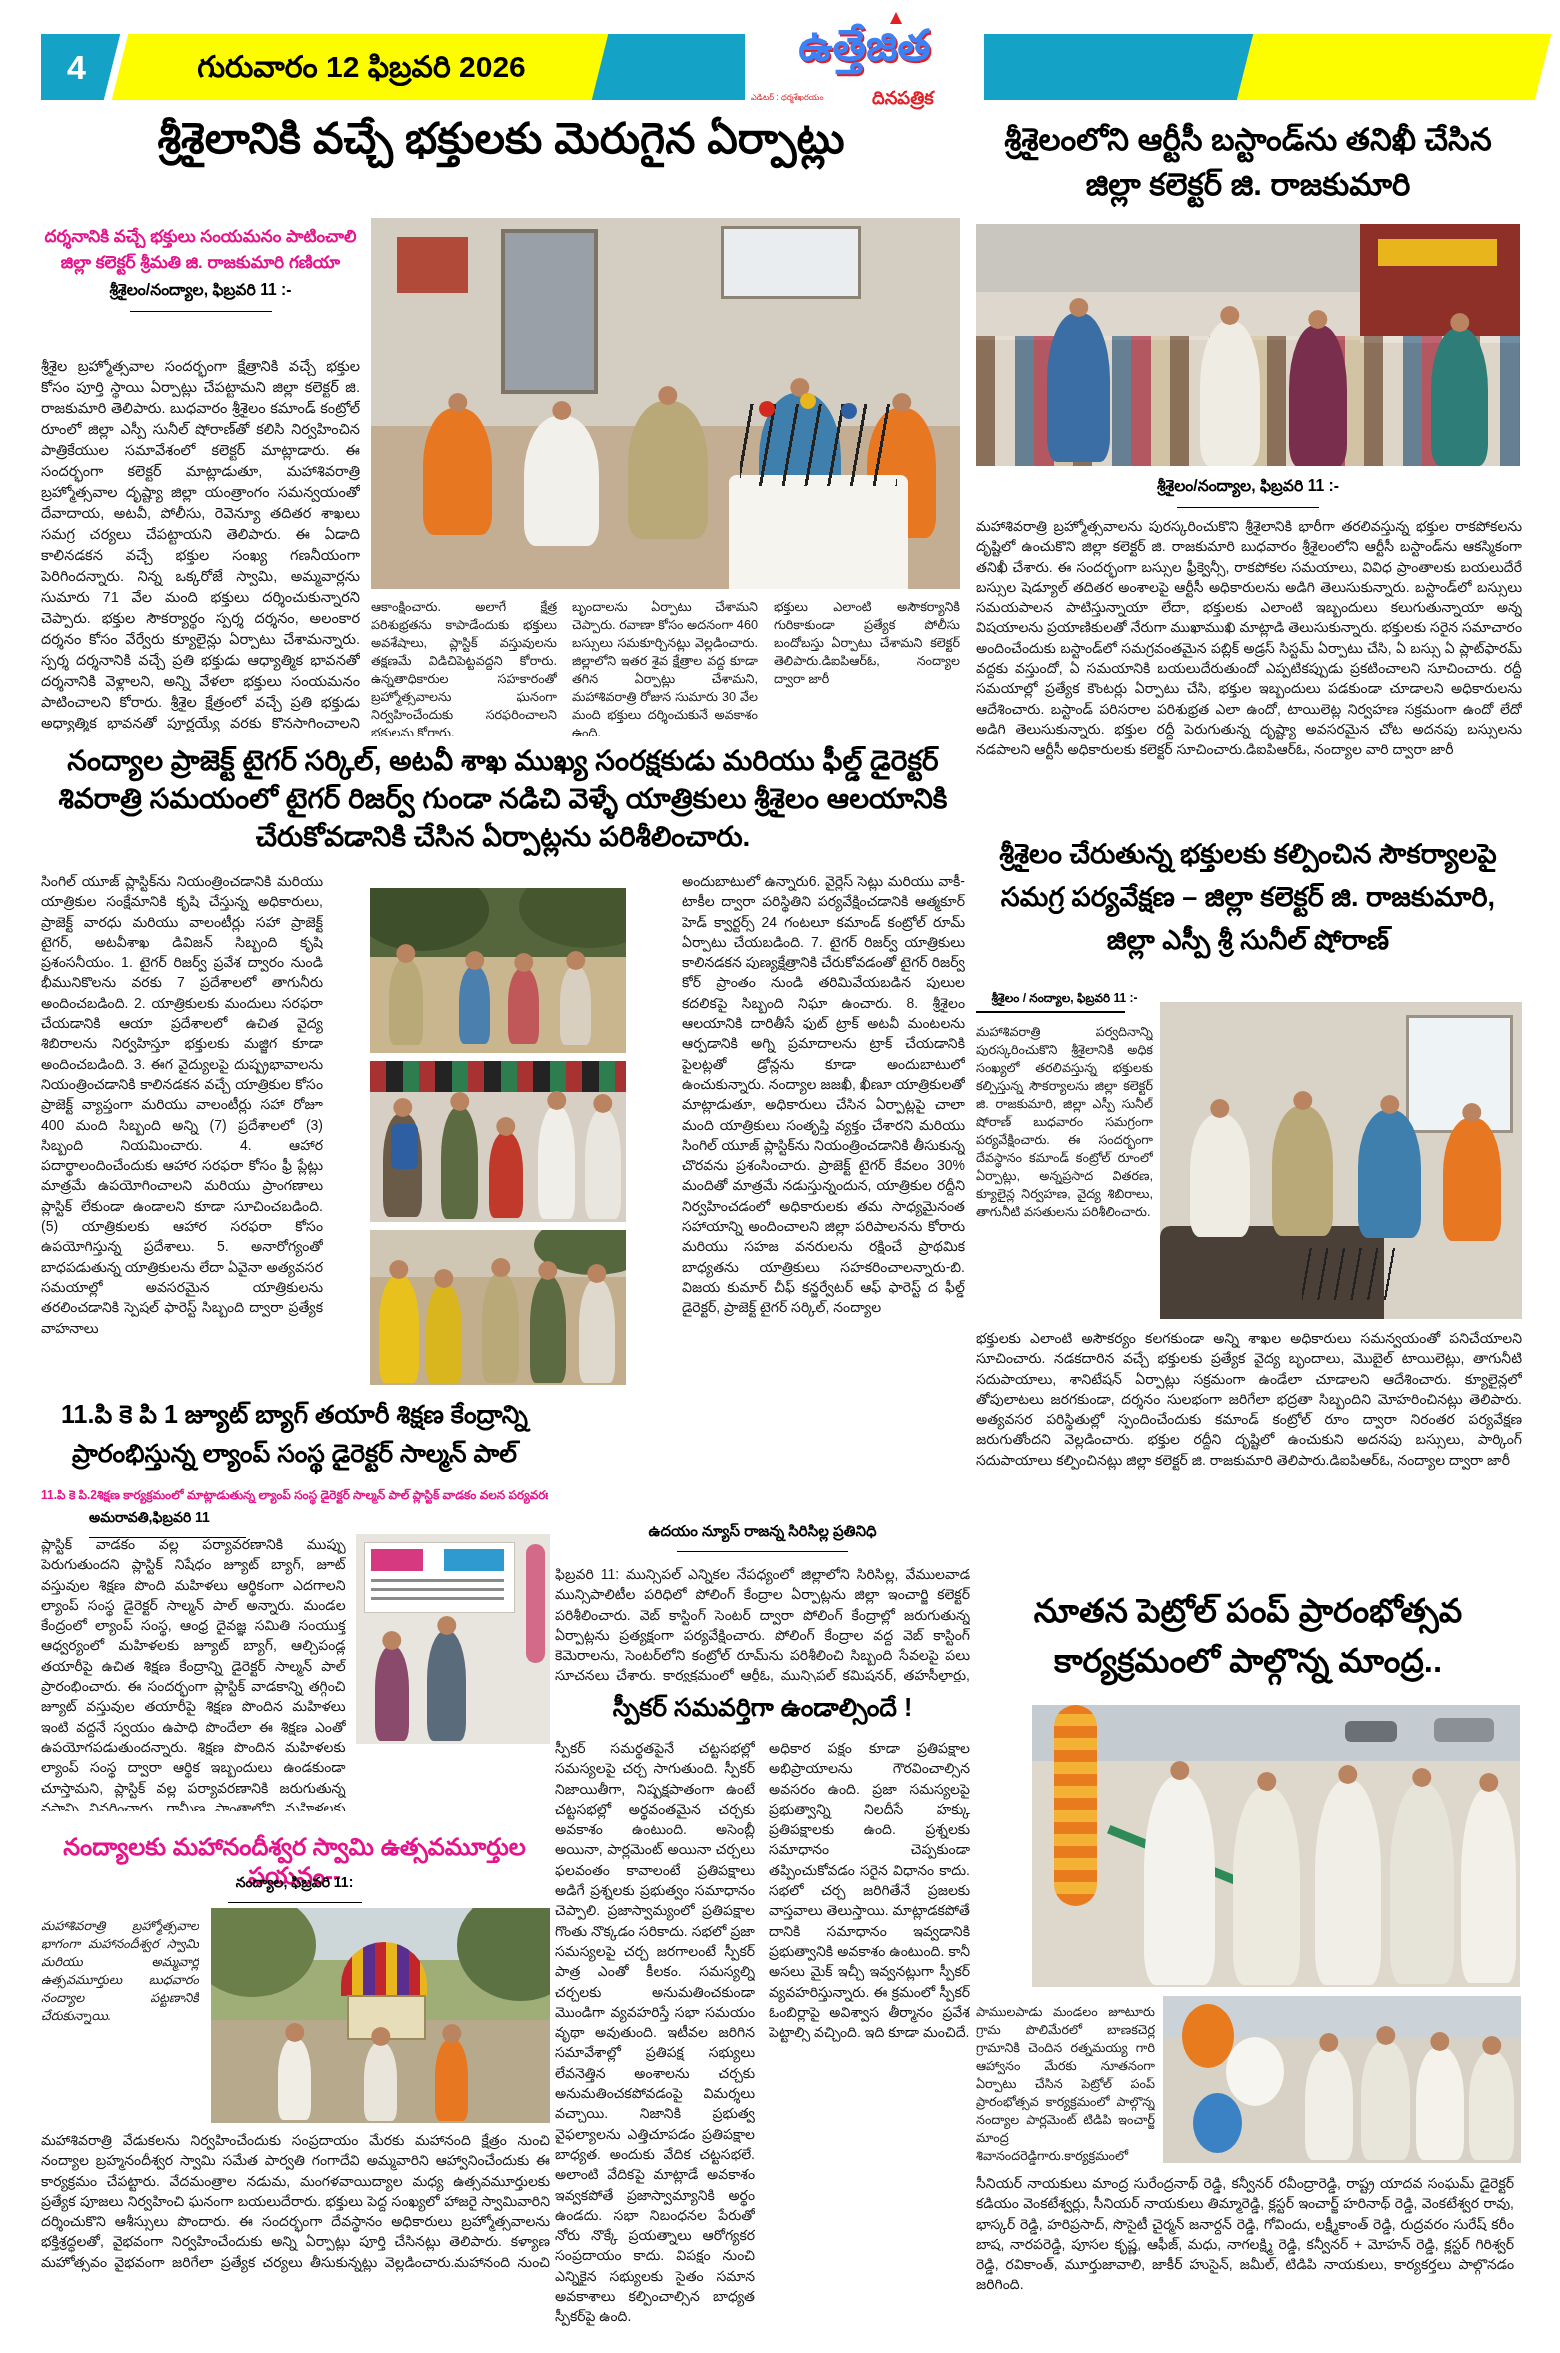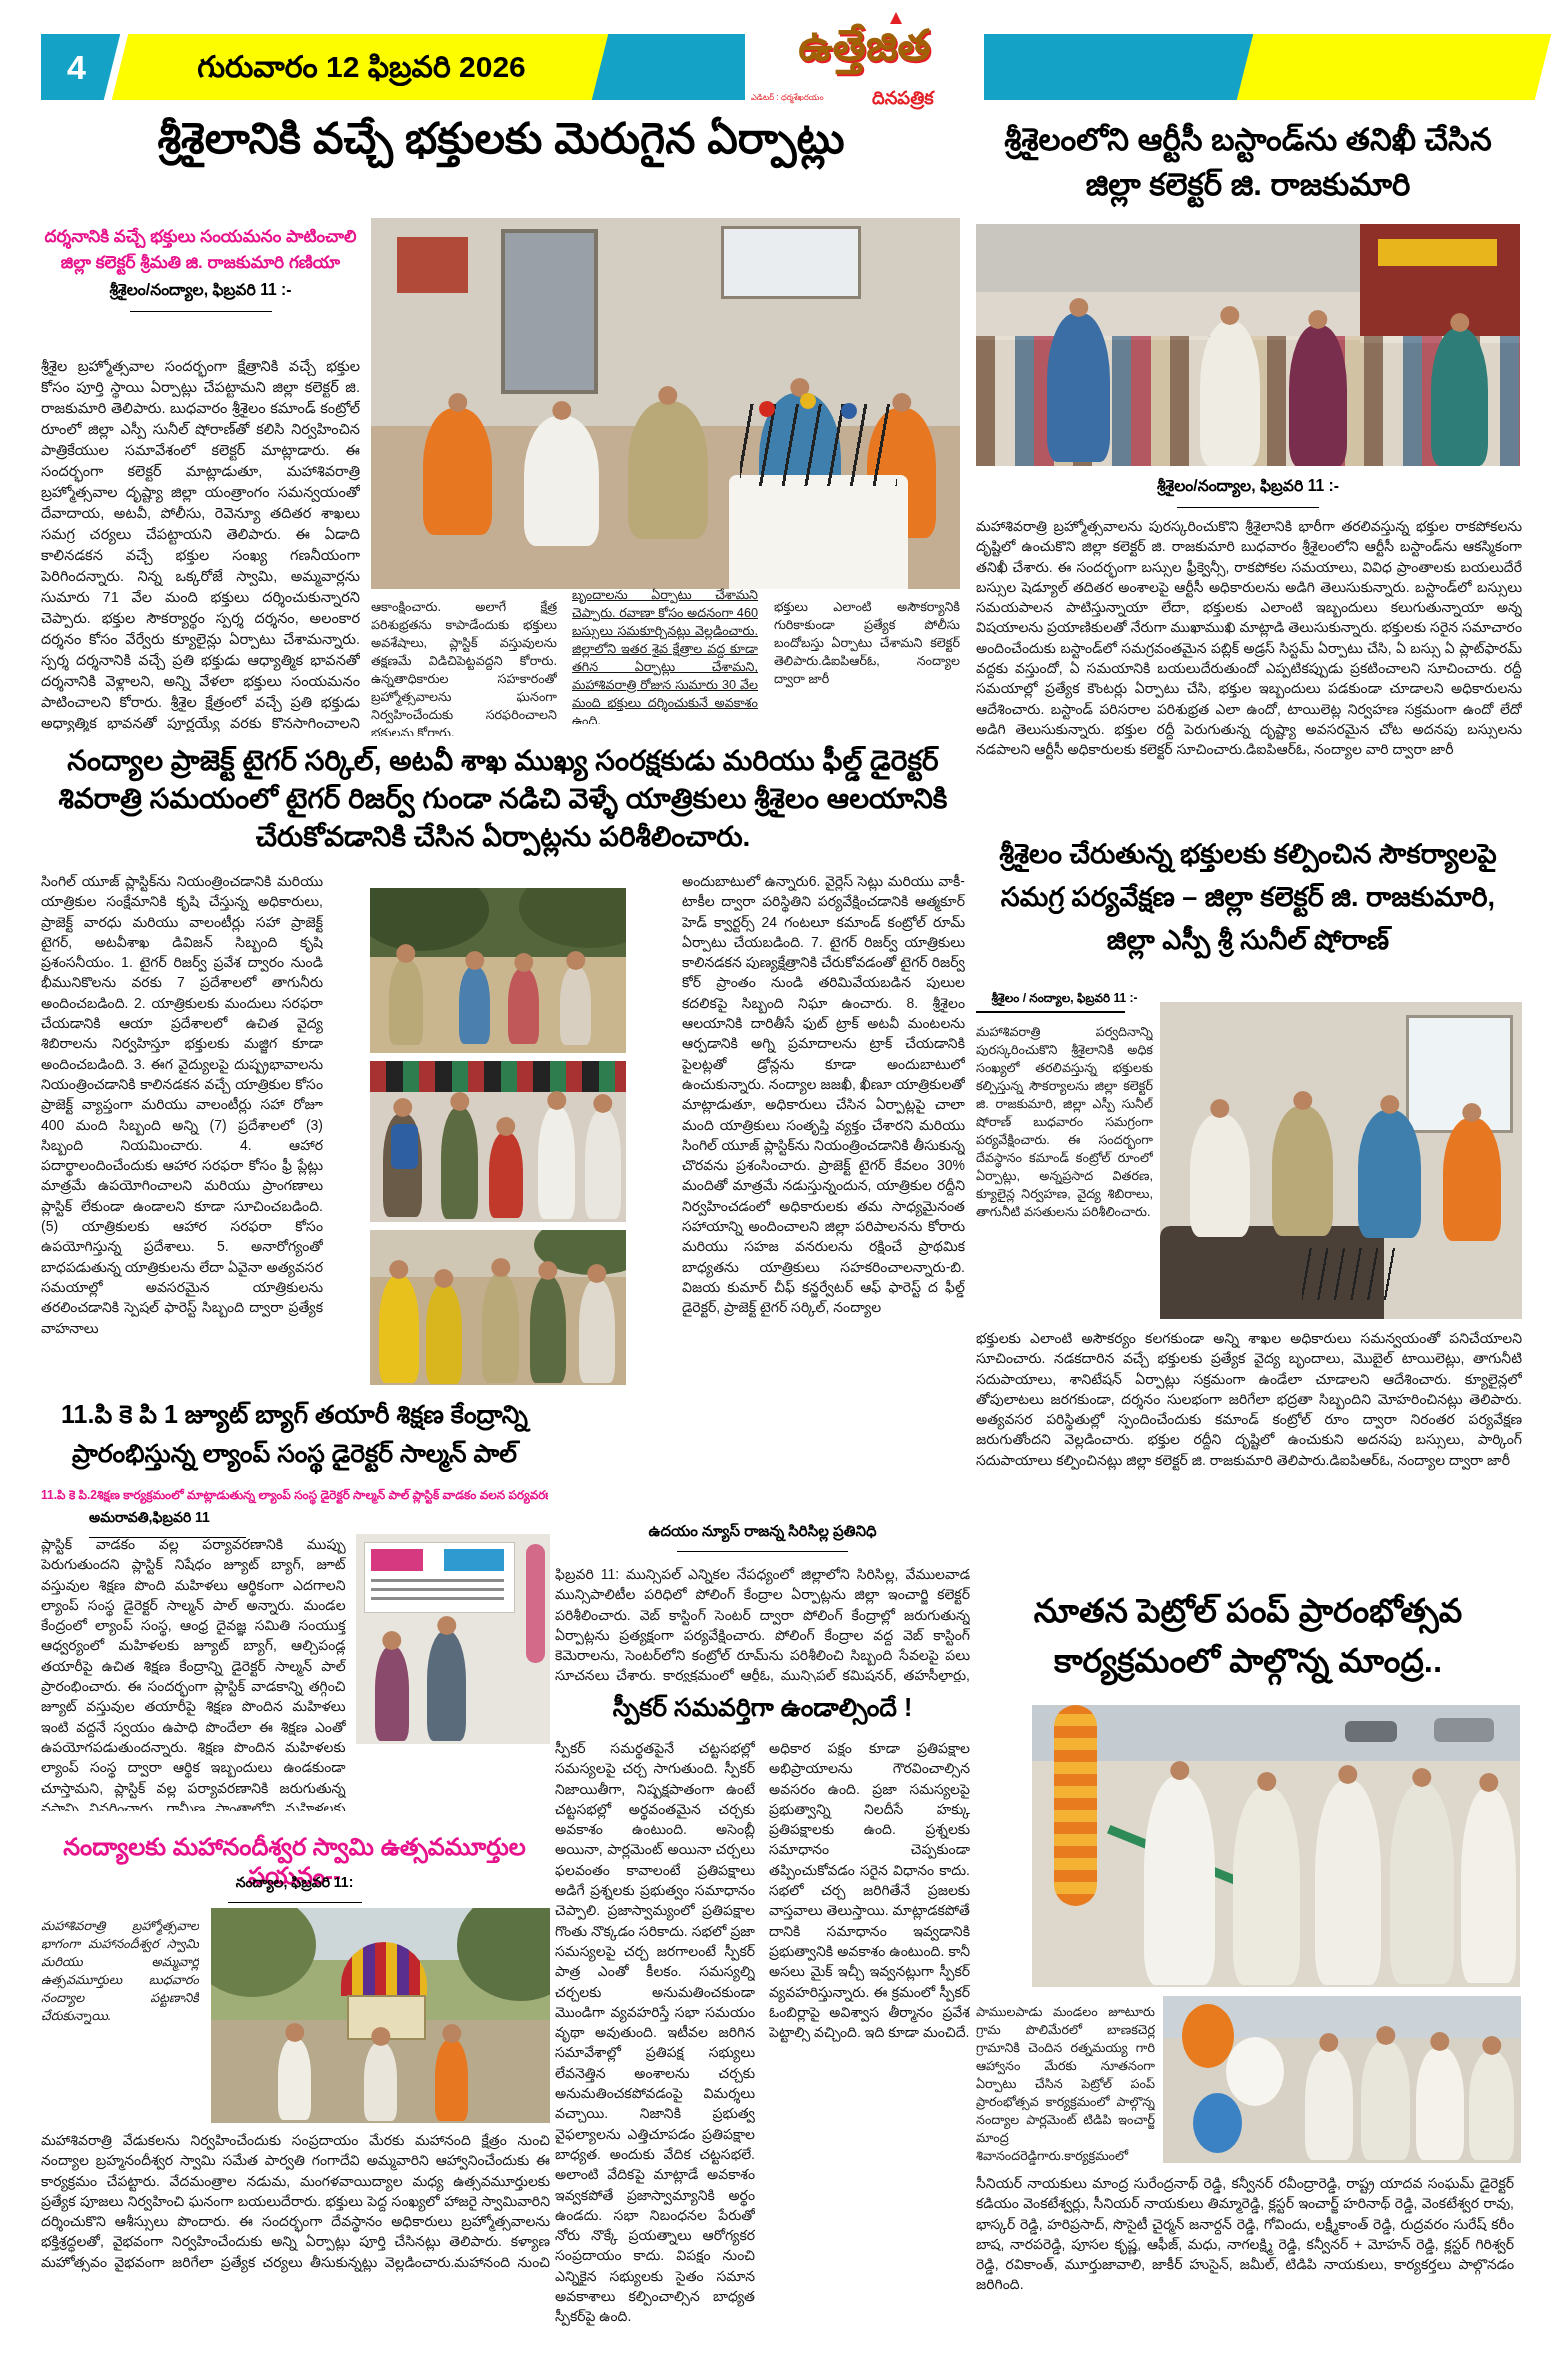--- a/index.html
+++ b/index.html
@@ -26,21 +26,21 @@
   <div class="abs" style="left:41px;top:34px;width:1479px;height:66px;background:#14a3c7;">
     <div class="abs skew" style="left:78px;top:0;width:481px;height:66px;background:#fdfd00;"></div>
     <div class="abs skew" style="left:1204px;top:0;width:298px;height:66px;background:#fdfd00;"></div>
     <div class="abs skew" style="left:71px;top:0;width:7.5px;height:66px;background:#ffffff;"></div>
     <div class="abs" style="left:0;top:0;width:71px;height:66px;color:#fff;font-weight:bold;font-size:34px;line-height:66px;text-align:center;">4</div>
     <div class="abs" style="left:97px;top:0;width:447px;height:66px;color:#000;font-weight:bold;font-size:30px;line-height:66px;text-align:center;">గురువారం 12 ఫిబ్రవరి 2026</div>
   </div>
 
   <div class="abs" style="left:745px;top:10.4px;width:239px;height:104px;background:#fff;text-align:center;">
     <div class="abs" style="left:145px;top:1.5px;width:0;height:0;border-left:6.7px solid transparent;border-right:6.7px solid transparent;border-bottom:12px solid #e31e24;"></div>
-    <div style="margin-top:13.4px;font-size:43px;font-weight:bold;color:#a16207;text-shadow:1.5px 1.5px 0 #e31e24;line-height:1;">ఉత్తేజిత</div>
+    <div style="margin-top:13.4px;font-size:43px;font-weight:bold;color:#3b82f6;text-shadow:1.5px 1.5px 0 #e31e24;line-height:1;">ఉత్తేజిత</div>
     <div class="abs" style="left:6px;top:83px;width:112px;font-size:8.2px;color:#e31e24;text-align:left;">ఎడిటర్ : ధర్మశేఖరయం</div>
     <div class="abs" style="left:127px;top:78px;width:108px;font-size:18px;font-weight:bold;color:#e31e24;text-align:left;">దినపత్రిక</div>
   </div>
 
   <div class="abs headline" style="left:41px;top:112px;width:920px;height:88px;font-size:43px;">శ్రీశైలానికి వచ్చే భక్తులకు మెరుగైన ఏర్పాట్లు</div>
 
   <div class="abs" style="left:41px;top:224px;width:319px;">
     <div class="mag" style="font-weight:bold;font-size:17px;text-align:center;line-height:1.5;">దర్శనానికి వచ్చే భక్తులు సంయమనం పాటించాలి</div>
     <div class="mag" style="font-weight:bold;font-size:17px;text-align:center;line-height:1.5;">జిల్లా కలెక్టర్ శ్రీమతి జి. రాజకుమారి గణియా</div>
     <div class="dl" style="margin-top:6px;">శ్రీశైలం/నంద్యాల, ఫిబ్రవరి 11 :-</div>
@@ -59,21 +59,21 @@
     <div class="pp" style="left:496px;top:190px;width:69px;height:130px;background:#e87722;"></div>
     <div class="abs" style="left:358px;top:257px;width:179px;height:114px;background:#f6f4ef;border-radius:7.5px 7.5px 0 0;"></div>
     <div class="abs" style="left:369px;top:186px;width:157px;height:82px;
          background:repeating-linear-gradient(100deg,transparent 0 10.4px,#222 10.4px 13.4px,transparent 13.4px 22.4px);"></div>
     <div class="abs" style="left:388px;top:183px;width:16.4px;height:16.4px;border-radius:50%;background:#d42a1e;"></div>
     <div class="abs" style="left:429px;top:175px;width:16.4px;height:16.4px;border-radius:50%;background:#e8b61c;"></div>
     <div class="abs" style="left:470px;top:185px;width:16.4px;height:16.4px;border-radius:50%;background:#2e5fa3;"></div>
   </div>
 
   <div class="abs small-text" style="left:371px;top:598px;width:186px;height:138px;">ఆకాంక్షించారు. అలాగే క్షేత్ర పరిశుభ్రతను కాపాడేందుకు భక్తులు అవశేషాలు, ప్లాస్టిక్ వస్తువులను తక్షణమే విడిచిపెట్టవద్దని కోరారు. ఉన్నతాధికారుల సహకారంతో బ్రహ్మోత్సవాలను ఘనంగా నిర్వహించేందుకు సరఫరించాలని భక్తులను కోరారు.</div>
-  <div class="abs small-text" style="left:572px;top:586px;width:186px;height:138px;text-decoration:underline;">బృందాలను ఏర్పాటు చేశామని చెప్పారు. రవాణా కోసం అదనంగా 460 బస్సులు సమకూర్చినట్లు వెల్లడించారు. జిల్లాలోని ఇతర శైవ క్షేత్రాల వద్ద కూడా తగిన ఏర్పాట్లు చేశామని, మహాశివరాత్రి రోజున సుమారు 30 వేల మంది భక్తులు దర్శించుకునే అవకాశం ఉంది.</div>
+  <div class="abs small-text" style="left:572px;top:598px;width:186px;height:138px;">బృందాలను ఏర్పాటు చేశామని చెప్పారు. రవాణా కోసం అదనంగా 460 బస్సులు సమకూర్చినట్లు వెల్లడించారు. జిల్లాలోని ఇతర శైవ క్షేత్రాల వద్ద కూడా తగిన ఏర్పాట్లు చేశామని, మహాశివరాత్రి రోజున సుమారు 30 వేల మంది భక్తులు దర్శించుకునే అవకాశం ఉంది.</div>
   <div class="abs small-text" style="left:774px;top:598px;width:186px;height:138px;">భక్తులు ఎలాంటి అసౌకర్యానికి గురికాకుండా ప్రత్యేక పోలీసు బందోబస్తు ఏర్పాటు చేశామని కలెక్టర్ తెలిపారు.డిఐపిఆర్ఓ, నంద్యాల ద్వారా జారీ</div>
 
   <div class="abs headline" style="left:976px;top:118px;width:544px;height:97px;font-size:31px;line-height:1.45;">శ్రీశైలంలోని ఆర్టీసీ బస్టాండ్‌ను తనిఖీ చేసిన జిల్లా కలెక్టర్ జి. రాజకుమారి</div>
 
   <div class="photo" style="left:976px;top:224px;width:544px;height:242px;background:linear-gradient(#c9c6c0 0 28%,#ddd7cd 28% 48%,#bcae9b 48% 100%);">
     <div class="abs" style="left:384px;top:0;width:160px;height:112px;background:#8e2f28;
          border-bottom:7.5px solid #e8e4dc;"></div>
     <div class="abs" style="left:402px;top:15px;width:119px;height:27px;background:#e8b61c;"></div>
     <div class="abs" style="left:0;top:112px;width:544px;height:130px;
          background:repeating-linear-gradient(90deg,#7a5a44 0 19.4px,#e8e2d6 19.4px 39px,#4a6f8e 39px 58px,#b03a4e 58px 78px,#d9c9a8 78px 97px);opacity:.75;"></div>

